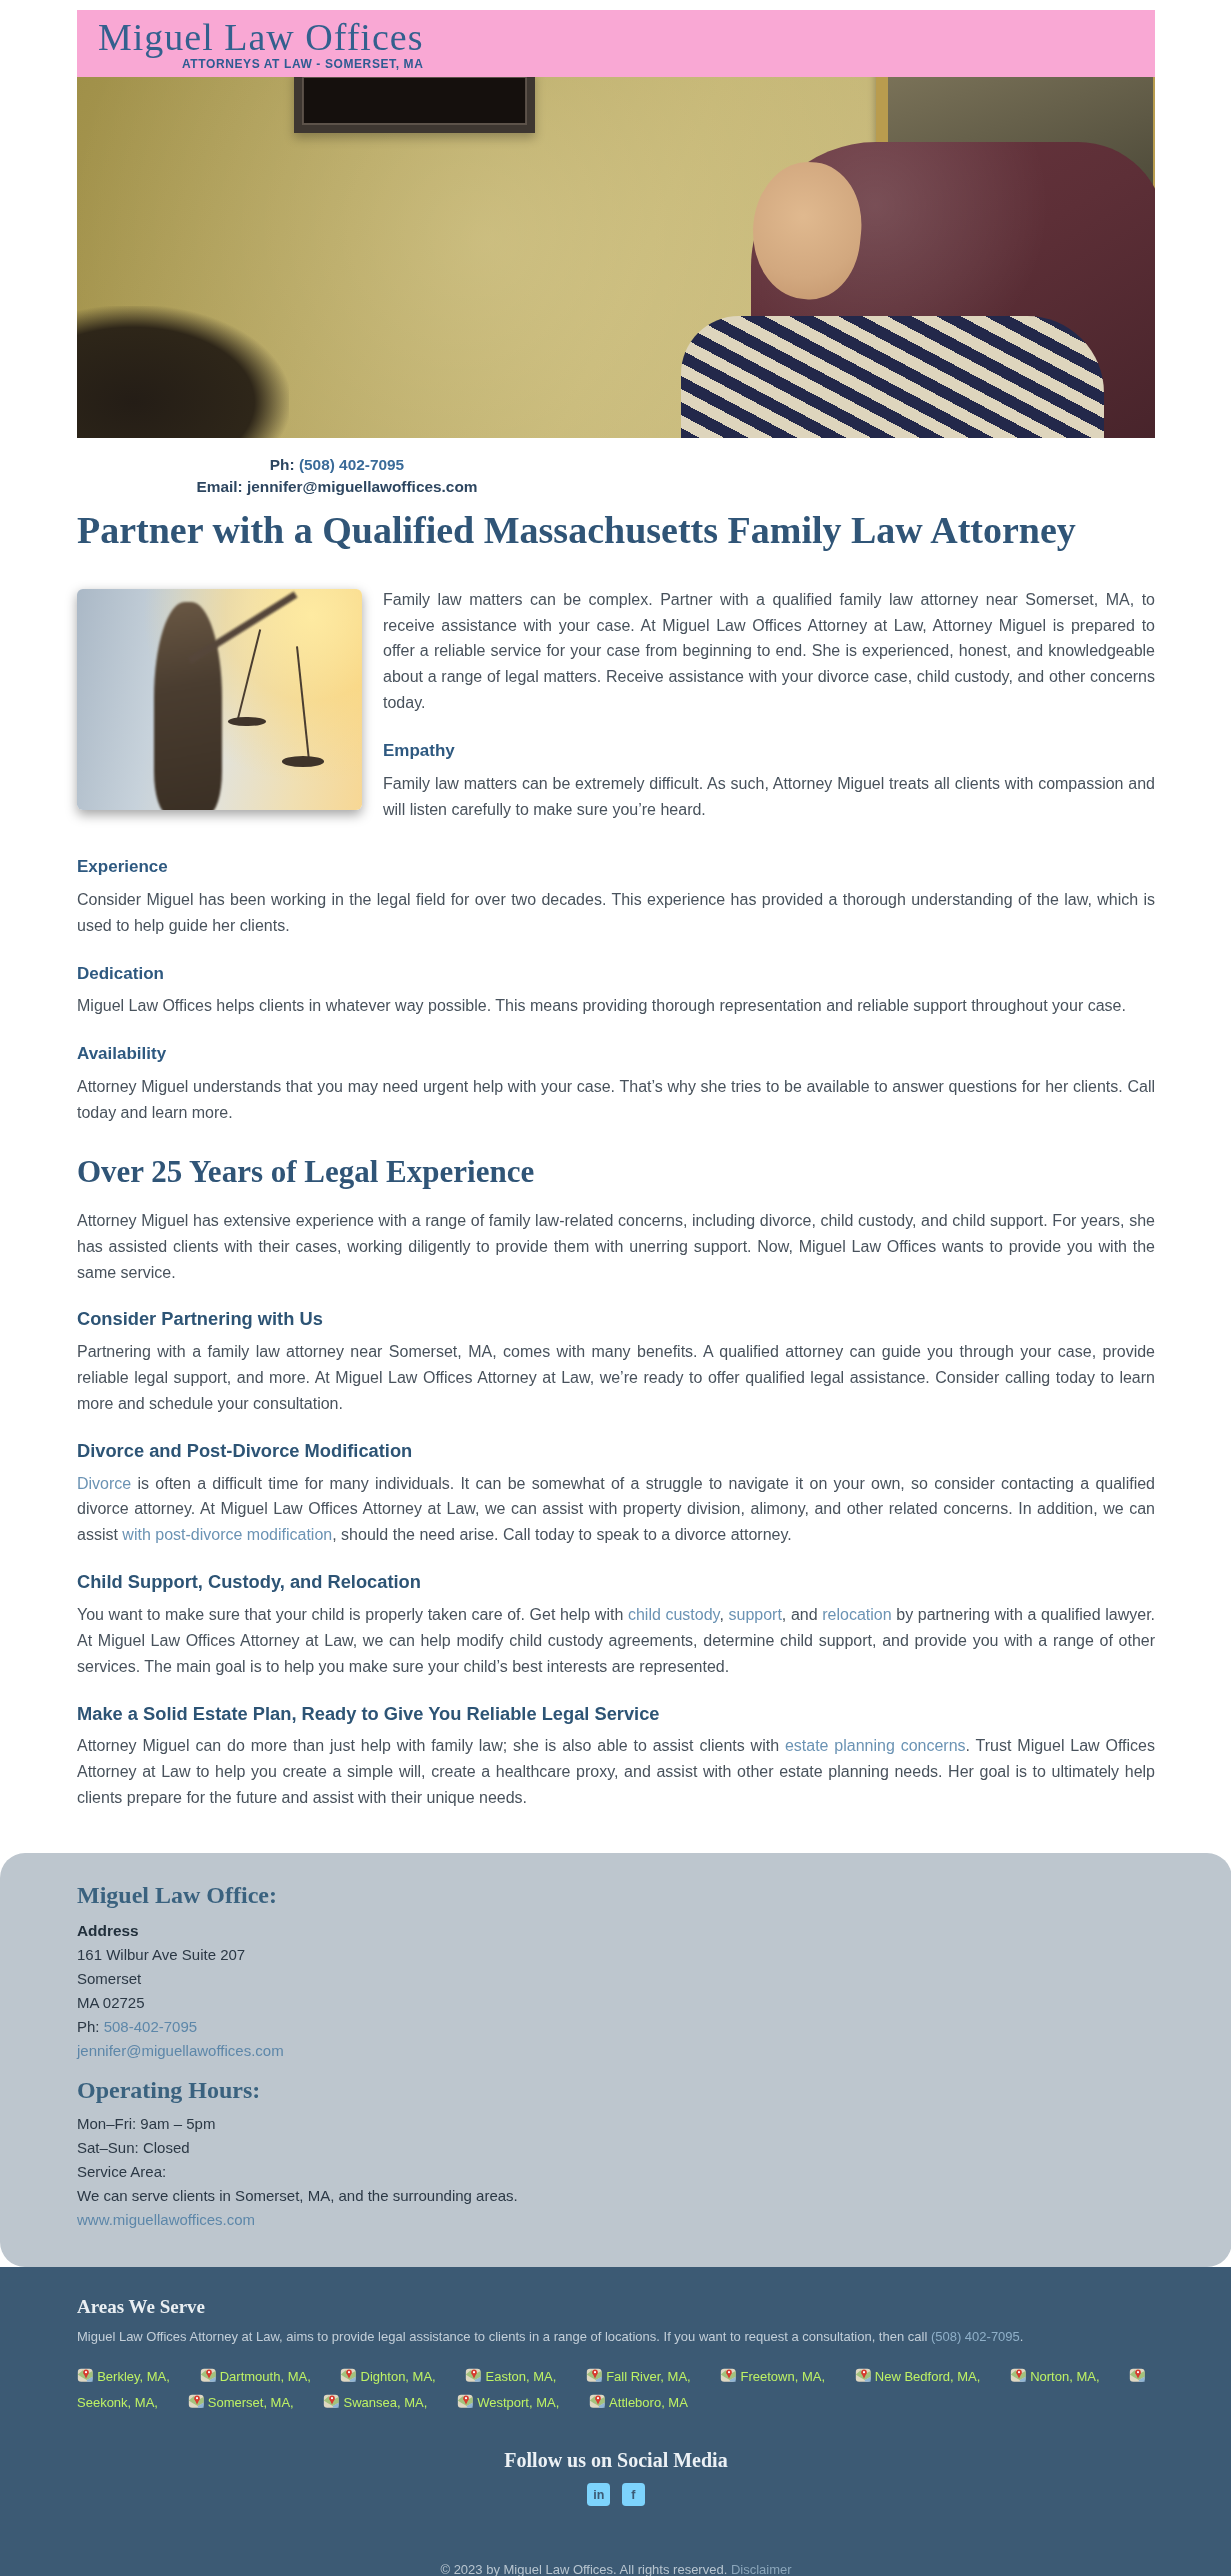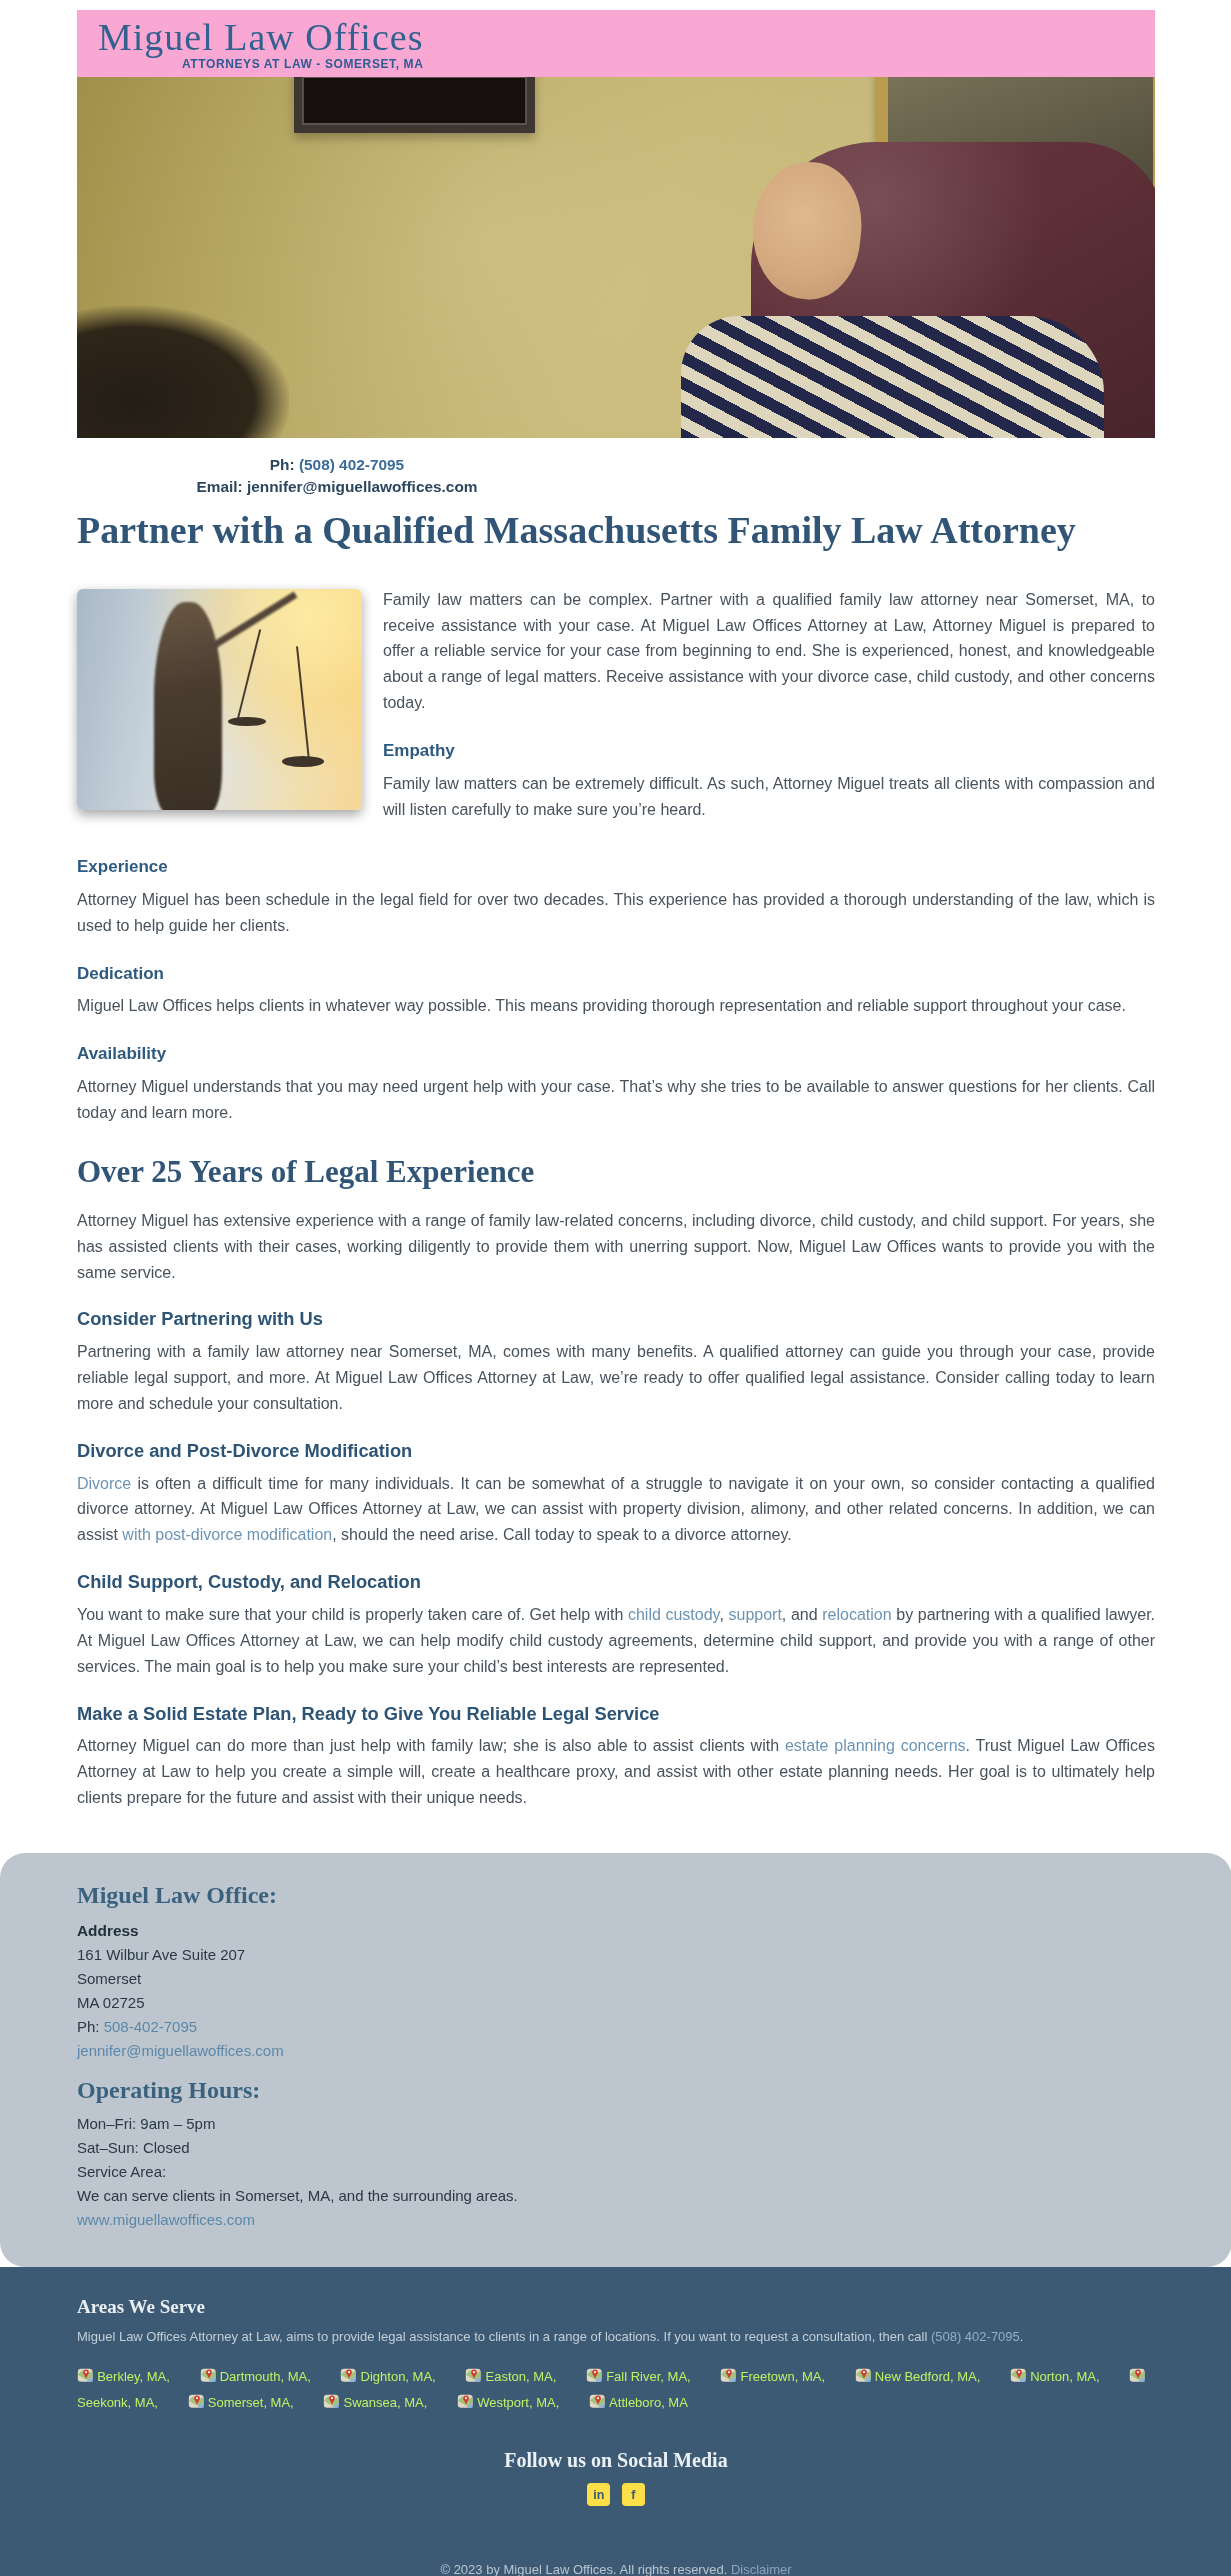--- a/index.html
+++ b/index.html
@@ -78,21 +78,21 @@
   
   .dark-footer { background:var(--footer-blue,#3c5a74); padding:29px 0 33px; }
   .areas-title { font-family:"Liberation Serif","DejaVu Serif",serif; font-size:19px; font-weight:bold; color:#e9eef2; margin-bottom:9.6px; }
   .areas-intro { font-size:13px; color:#c3cfd9; line-height:1.5; }
   .areas-intro .text-link { color:#8fb0c9; }
   .areas-list { margin-top:17.3px; font-size:13px; color:#bef264; line-height:2.0; }
   .chip { margin-right:26px; }
   .chip svg { vertical-align:-2.9px; margin-right:3.8px; }
   .social-title { font-family:"Liberation Serif","DejaVu Serif",serif; font-size:20px; font-weight:bold; color:#ecf1f5; text-align:center; margin-top:33px; }
   .social-row { display:flex; justify-content:center; gap:11.5px; margin-top:11.5px; }
-  .social-btn { width:23px; height:23px; border-radius:3.8px; background:#fde047; color:var(--footer-blue,#3c5a74);
+  .social-btn { width:23px; height:23px; border-radius:3.8px; background:#7dd3fc; color:var(--footer-blue,#3c5a74);
       font-weight:bold; font-size:12.5px; display:flex; align-items:center; justify-content:center; cursor:pointer; }
   .copyright { text-align:center; font-size:13px; color:#b9c6d0; margin-top:56px; }
   .copyright .text-link { color:#8ba6ba; }
 </style>
 </head>
 <body>
 
 <div class="page">
 
   <header class="site-header container">
@@ -134,21 +134,21 @@
         <div class="statue-chain1"></div>
         <div class="statue-chain2"></div>
         <div class="statue-pan1"></div>
         <div class="statue-pan2"></div>
       </div>
       <p class="body">Family law matters can be complex. Partner with a qualified family law attorney near Somerset, MA, to receive assistance with your case. At Miguel Law Offices Attorney at Law, Attorney Miguel is prepared to offer a reliable service for your case from beginning to end. She is experienced, honest, and knowledgeable about a range of legal matters. Receive assistance with your divorce case, child custody, and other concerns today.</p>
       <h3 class="sub">Empathy</h3>
       <p class="body">Family law matters can be extremely difficult. As such, Attorney Miguel treats all clients with compassion and will listen carefully to make sure you’re heard.</p>
       <div class="clear"></div>
       <h3 class="sub">Experience</h3>
-      <p class="body">Attorney Miguel has been schedule in the legal field for over two decades. This experience has provided a thorough understanding of the law, which is used to help guide her clients.</p>
+      <p class="body">Consider Miguel has been working in the legal field for over two decades. This experience has provided a thorough understanding of the law, which is used to help guide her clients.</p>
       <h3 class="sub">Dedication</h3>
       <p class="body">Miguel Law Offices helps clients in whatever way possible. This means providing thorough representation and reliable support throughout your case.</p>
       <h3 class="sub">Availability</h3>
       <p class="body">Attorney Miguel understands that you may need urgent help with your case. That’s why she tries to be available to answer questions for her clients. Call today and learn more.</p>
     </div>
 
     <h2 class="big-title">Over 25 Years of Legal Experience</h2>
     <p class="body">Attorney Miguel has extensive experience with a range of family law-related concerns, including divorce, child custody, and child support. For years, she has assisted clients with their cases, working diligently to provide them with unerring support. Now, Miguel Law Offices wants to provide you with the same service.</p>
 
     <h4 class="serif-sub">Consider Partnering with Us</h4>

